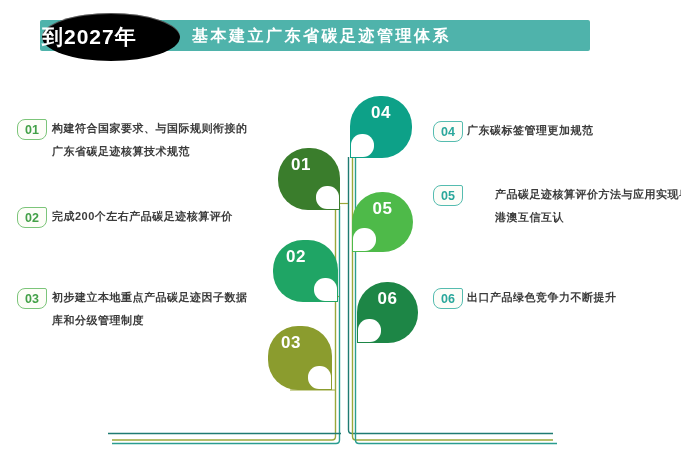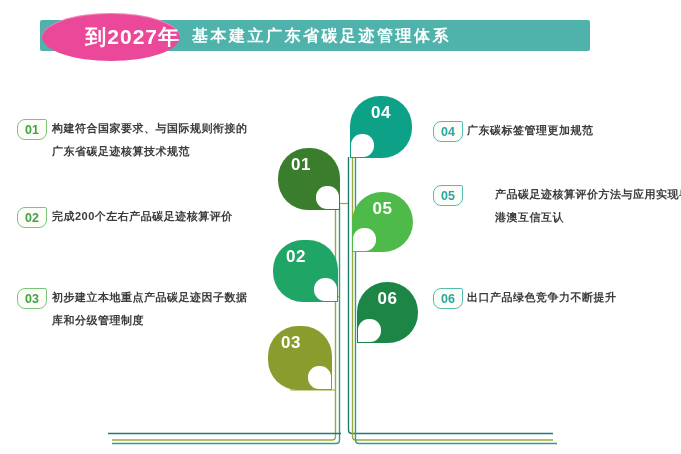--- a/index.html
+++ b/index.html
@@ -3,22 +3,22 @@
 <meta charset="utf-8">
 <style>
   html,body{margin:0;padding:0;background:#fff;}
   .canvas{
     position:relative;width:681px;height:454px;background:#ffffff;overflow:hidden;
     font-family:"Liberation Sans","DejaVu Sans",sans-serif;
   }
   
   .header-bar{position:absolute;left:40px;top:20px;width:550px;height:31px;background:#4fb3ab;border-radius:2px;}
   .header-ellipse{
-    position:absolute;left:42px;top:13px;width:138px;height:48px;background:#ec4899;border-radius:50%;
-    display:flex;align-items:center;justify-content:flex-end;box-shadow:inset 0 1px 0 rgba(255,255,255,.35);
+    position:absolute;left:42px;top:13px;width:138px;height:48px;background:#000000;border-radius:50%;
+    display:flex;align-items:center;justify-content:flex-start;box-shadow:inset 0 1px 0 rgba(255,255,255,.35);
   }
   .header-ellipse span{color:#fff;font-size:21px;font-weight:bold;letter-spacing:1px;}
   .header-title{
     position:absolute;left:192px;top:20px;height:31px;line-height:31px;color:#fff;
     font-size:16px;font-weight:600;letter-spacing:2.5px;white-space:nowrap;
   }
   
   .stems{position:absolute;left:0;top:0;z-index:0;}
   
   .leaf{position:absolute;z-index:2;}

